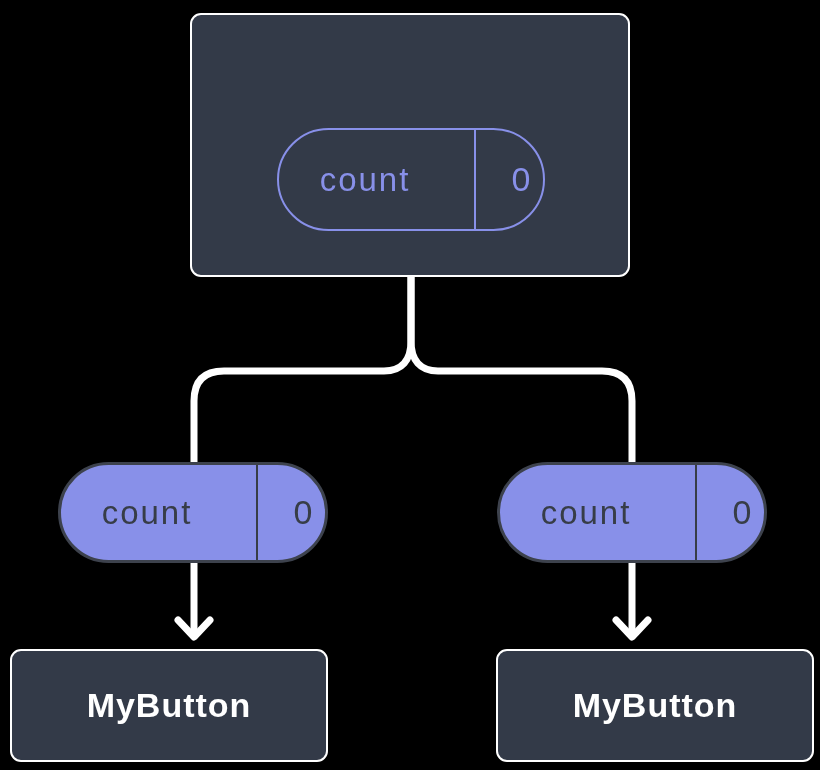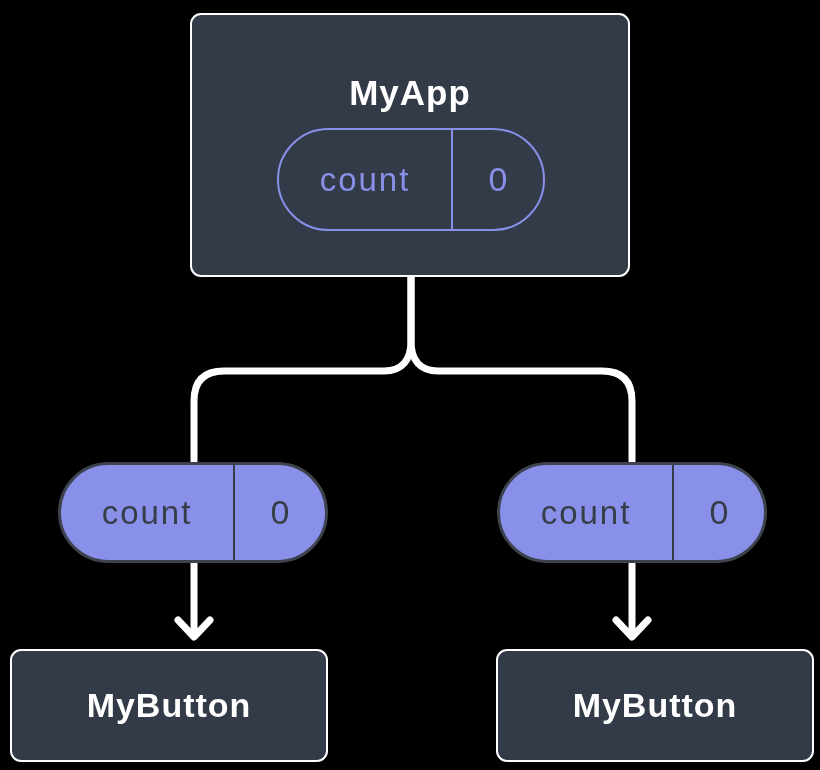--- a/index.html
+++ b/index.html
@@ -45,20 +45,21 @@
     font-size: 35px;
     font-weight: 700;
     letter-spacing: 1px;
   }
   .pill {
     position: absolute;
     display: flex;
     align-items: stretch;
     box-sizing: border-box;
     z-index: 3;
+    gap: 23px;
   }
   .state-pill {
     left: 85px;
     top: 113px;
     width: 268px;
     height: 103px;
     border: 2px solid var(--pill-purple, #8890e9);
     border-radius: 52px;
     background: transparent;
     color: var(--pill-purple, #8890e9);
@@ -122,21 +123,20 @@
         <path d="M178 620 L194 637 L210 620"></path>
       </g>
       <g stroke-linecap="round" stroke-linejoin="round">
         <path d="M632 560 L632 631"></path>
         <path d="M616 620 L632 637 L648 620"></path>
       </g>
     </g>
   </svg>
 
   <div class="node node-root">
-    <div class="node-title">MyApp</div>
     <div class="pill state-pill">
       <span class="pill-name">count</span>
       <span class="pill-divider"></span>
       <span class="pill-value">0</span>
     </div>
   </div>
 
   <div class="pill prop-pill left">
     <span class="pill-name">count</span>
     <span class="pill-divider"></span>

